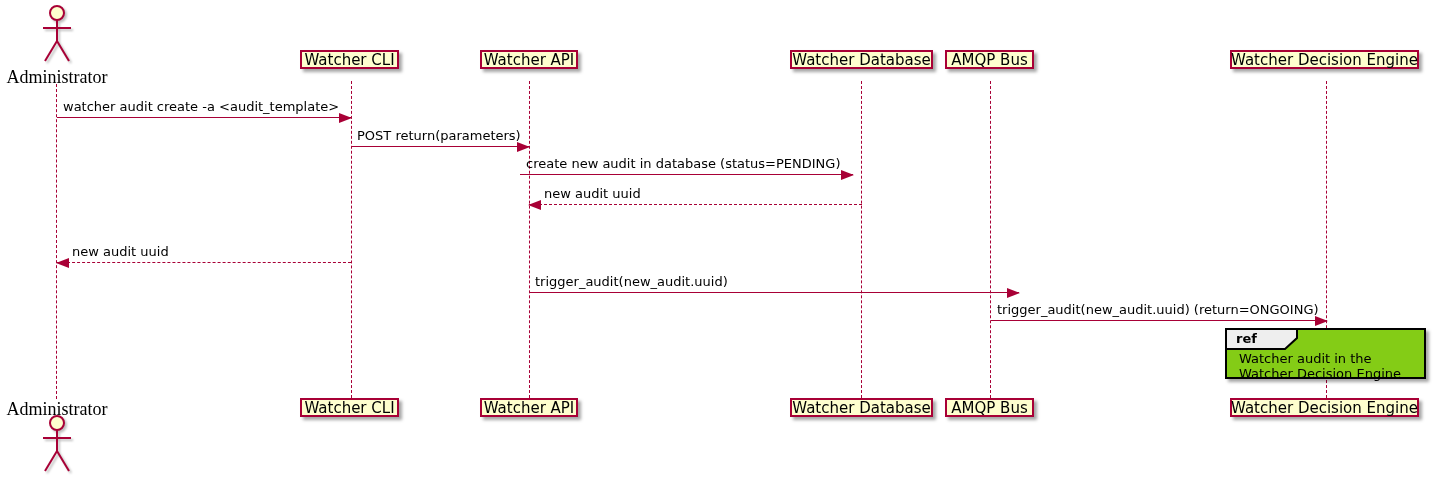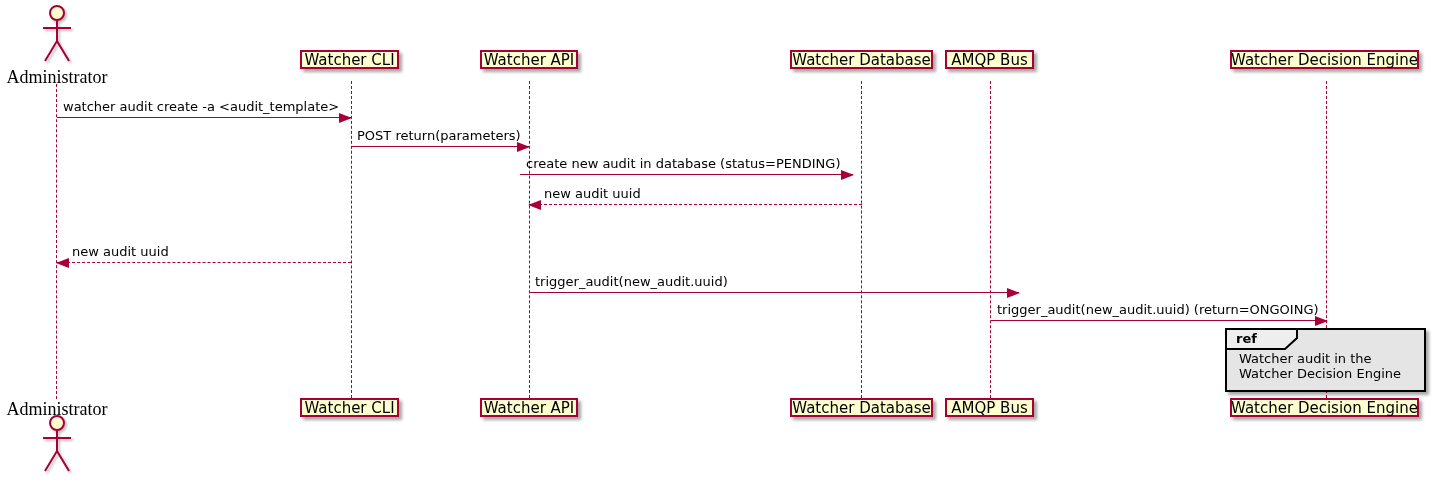--- a/index.html
+++ b/index.html
@@ -26,22 +26,22 @@
   .msg.left  .msg-label { left:15px; }
   .ah { position:absolute; width:0; height:0; bottom:-6px;
         border-top:5px solid transparent; border-bottom:5px solid transparent; }
   .ah.right { right:-1px; border-left:13px solid #A80036; }
   .ah.left  { left:-1px;  border-right:13px solid #A80036; }
   
   .actor-label { position:absolute; transform:translateX(-50%); font-size:18px; white-space:nowrap;font-family:Liberation Serif, serif; }
   .actor-figure { position:absolute; filter:drop-shadow(2px 2px 1px rgba(0,0,0,0.25)); }
   
   .ref {
-    position:absolute; left:1225px; top:328px; width:201px; height:64px;
-    box-sizing:border-box; background:#e5e5e5; border:2px solid #000000;
+    position:absolute; left:1225px; top:328px; width:201px; height:51px;
+    box-sizing:border-box; background:#84cc16; border:2px solid #000000;
     box-shadow:3px 3px 3px rgba(0,0,0,0.35); z-index:5;
   }
   .ref-tab-svg { position:absolute; top:-2px; left:-2px; }
   .ref-keyword { position:absolute; top:1px; left:9px; font-size:13px; font-weight:bold; }
   .ref-body { position:absolute; top:21px; left:12px; font-size:13px; line-height:15px; }
 </style>
 </head>
 <body>
 
 <div class="stage">

